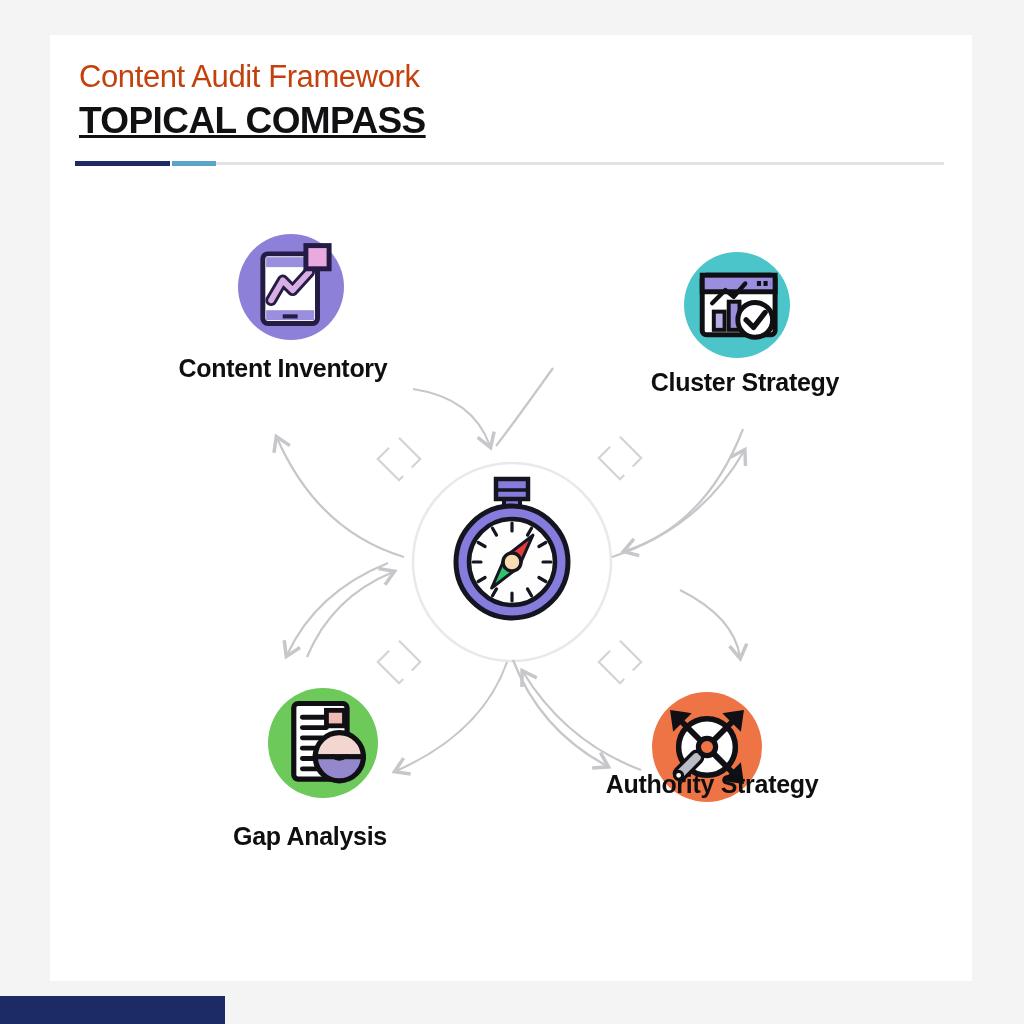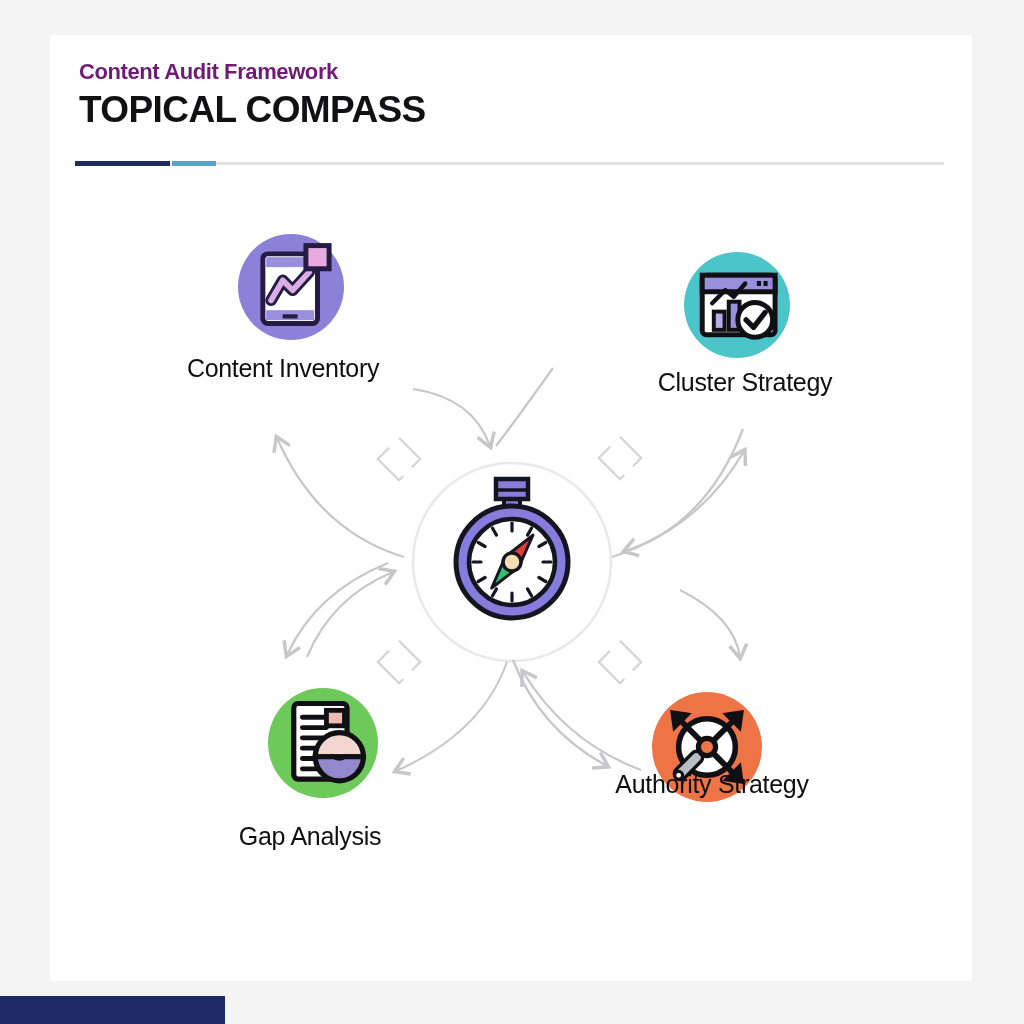--- a/index.html
+++ b/index.html
@@ -7,41 +7,41 @@
     width:1024px;height:1024px;position:relative;overflow:hidden;
     background:#f4f4f5;
     font-family:"Liberation Sans", sans-serif;
   }
   .canvas{
     position:absolute;left:50px;top:35px;width:922px;height:946px;
     background:#ffffff;
   }
   .hdr{position:absolute;left:79px;top:58px;}
   .hdr-sub{
-    font-size:22px;font-weight:bold;color:#701a75;letter-spacing:-0.4px;
+    font-size:31px;font-weight:normal;color:#c2410c;letter-spacing:-0.4px;
     line-height:1.25;
   }
   .hdr-title{
     font-size:37px;font-weight:bold;color:#111114;letter-spacing:-0.6px;
-    line-height:1.2;margin-top:2px;
+    line-height:1.2;margin-top:2px;text-decoration:underline;
   }
   .divider{position:absolute;left:75px;top:161px;height:5px;width:869px;}
   .divider .seg{position:absolute;top:0;height:5px;}
   .seg-navy{left:0;width:95px;background:#1e2a63;}
   .seg-blue{left:97px;width:44px;background:#5ba3c9;}
   .seg-gray{left:141px;width:728px;top:1px !important;height:3px !important;background:#e3e3e6;}
   .footer-bar{
     position:absolute;left:0;top:996px;width:225px;height:28px;background:#1c2a66;
   }
   .diagram-svg{position:absolute;left:0;top:0;width:1024px;height:1024px;}
   .node{position:absolute;}
   .node svg{display:block;}
   .node-label{
     position:absolute;transform:translate(-50%,-50%);
-    font-size:25px;font-weight:normal;color:#0f0f12;white-space:nowrap;
+    font-size:25px;font-weight:bold;color:#0f0f12;white-space:nowrap;
     letter-spacing:-0.3px;
   }
 </style>
 </head>
 <body>
 
 <div class="canvas"></div>
 
 <div class="hdr">
   <div class="hdr-sub">Content Audit Framework</div>

